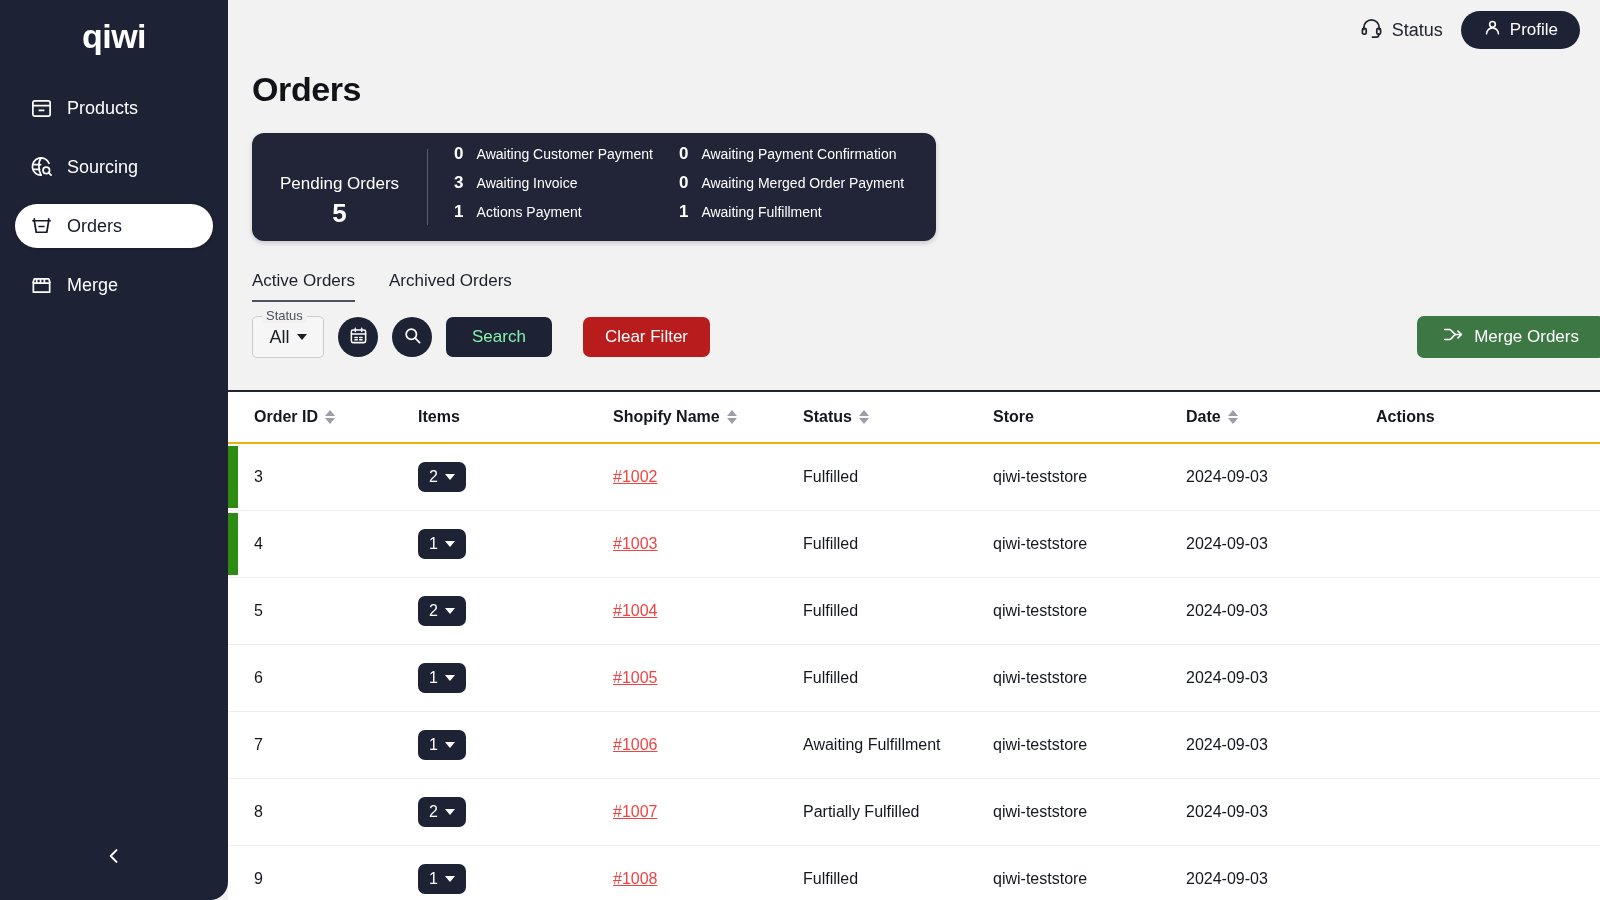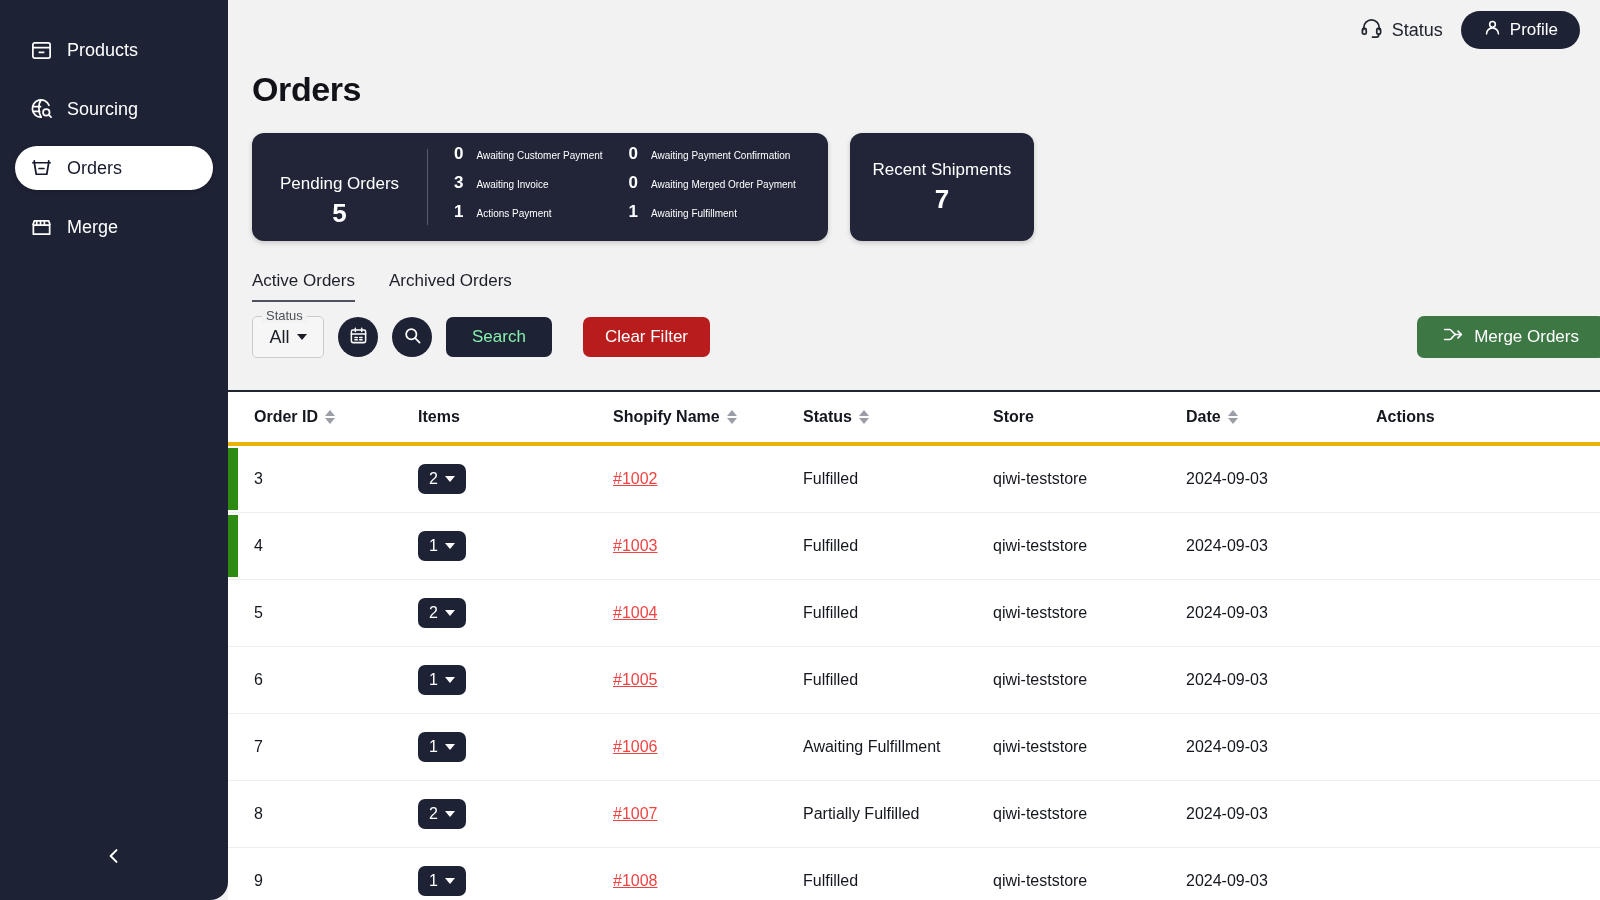--- a/index.html
+++ b/index.html
@@ -94,21 +94,21 @@
   .pending-left .lbl { font-size: 17px; font-weight: 400; }
   .pending-left .num { font-size: 26px; font-weight: 700; margin-top: 4px; }
   .pending-divider { width: 1px; background: #565b70; margin: 16px 0; }
   .pending-grid {
     display: grid; grid-template-columns: auto auto;
     column-gap: 26px; row-gap: 0; align-content: center;
     padding: 0 16px 0 26px;
   }
   .stat { display: flex; align-items: baseline; gap: 13px; height: 29px; }
   .stat .n { font-size: 17px; font-weight: 700; min-width: 9px; }
-  .stat .t { font-size: 10px; font-weight: 400; white-space: nowrap; }
+  .stat .t { font-size: 14px; font-weight: 400; white-space: nowrap; }
 
   .card-shipments {
     width: 184px; height: 108px;
     display: flex; flex-direction: column; align-items: center; justify-content: center;
   }
   .card-shipments .lbl { font-size: 17px; }
   .card-shipments .num { font-size: 26px; font-weight: 700; margin-top: 4px; }
 
   
   .tabs { display: flex; gap: 34px; padding: 30px 0 0 250px; margin-left: -226px; }
@@ -168,21 +168,21 @@
   
   .table-wrap {
     position: absolute; left: 0; right: 0; top: 390px; bottom: 0;
     background: #fff;
     border-top: 2px solid #20242f;
     overflow: hidden;
   }
   table { width: 100%; border-collapse: collapse; table-layout: fixed; }
   thead th {
     text-align: left; font-size: 16px; font-weight: 700; color: #14171f;
-    padding: 16px 0 16px 0; border-bottom: 4px solid #eab308;
+    padding: 16px 0 16px 0; border-bottom: 2px solid #eab308;
     white-space: nowrap;
   }
   .th-inner { display: inline-flex; align-items: center; gap: 7px; }
   .sorter { display: inline-flex; flex-direction: column; gap: 2px; }
   .sorter i { display: block; width: 0; height: 0; border-left: 5px solid transparent; border-right: 5px solid transparent; }
   .sorter i.up { border-bottom: 6px solid #9b9ea6; }
   .sorter i.down { border-top: 6px solid #9b9ea6; }
 
   tbody td {
     font-size: 16px; color: #14171f; padding: 18px 0;
@@ -212,20 +212,21 @@
 
   .order-link { color: #ef4444; text-decoration: underline; font-size: 16px; cursor: pointer; }
   .status-txt { display: block; line-height: 1.18; max-width: 150px; }
 </style>
 </head>
 <body>
 
 <div class="app">
 
   <aside class="sidebar">
+    <div class="brand">qiwi</div>
     <nav class="nav">
 
       <div class="nav-item">
         <span class="nav-icon">
           <svg viewBox="0 0 24 24" fill="none" stroke="currentColor" stroke-width="1.8" stroke-linejoin="round">
             <rect x="3" y="4" width="18" height="16" rx="2"></rect>
               <path d="M3 9h18M9 14h6"></path>
           </svg>
         </span>
         <span>Products</span>
@@ -330,24 +331,20 @@
             <span class="n">1</span>
             <span class="t">Actions Payment</span>
           </div>
           <div class="stat">
             <span class="n">1</span>
             <span class="t">Awaiting Fulfillment</span>
           </div>
         </div>
       </div>
 
-      <div class="card card-shipments">
-        <div class="lbl">Recent Shipments</div>
-        <div class="num">7</div>
-      </div>
 
     </div>
 
     <div class="tabs">
       <div class="tab active">Active Orders</div>
       <div class="tab">Archived Orders</div>
     </div>
 
     <div class="filterbar">
 

